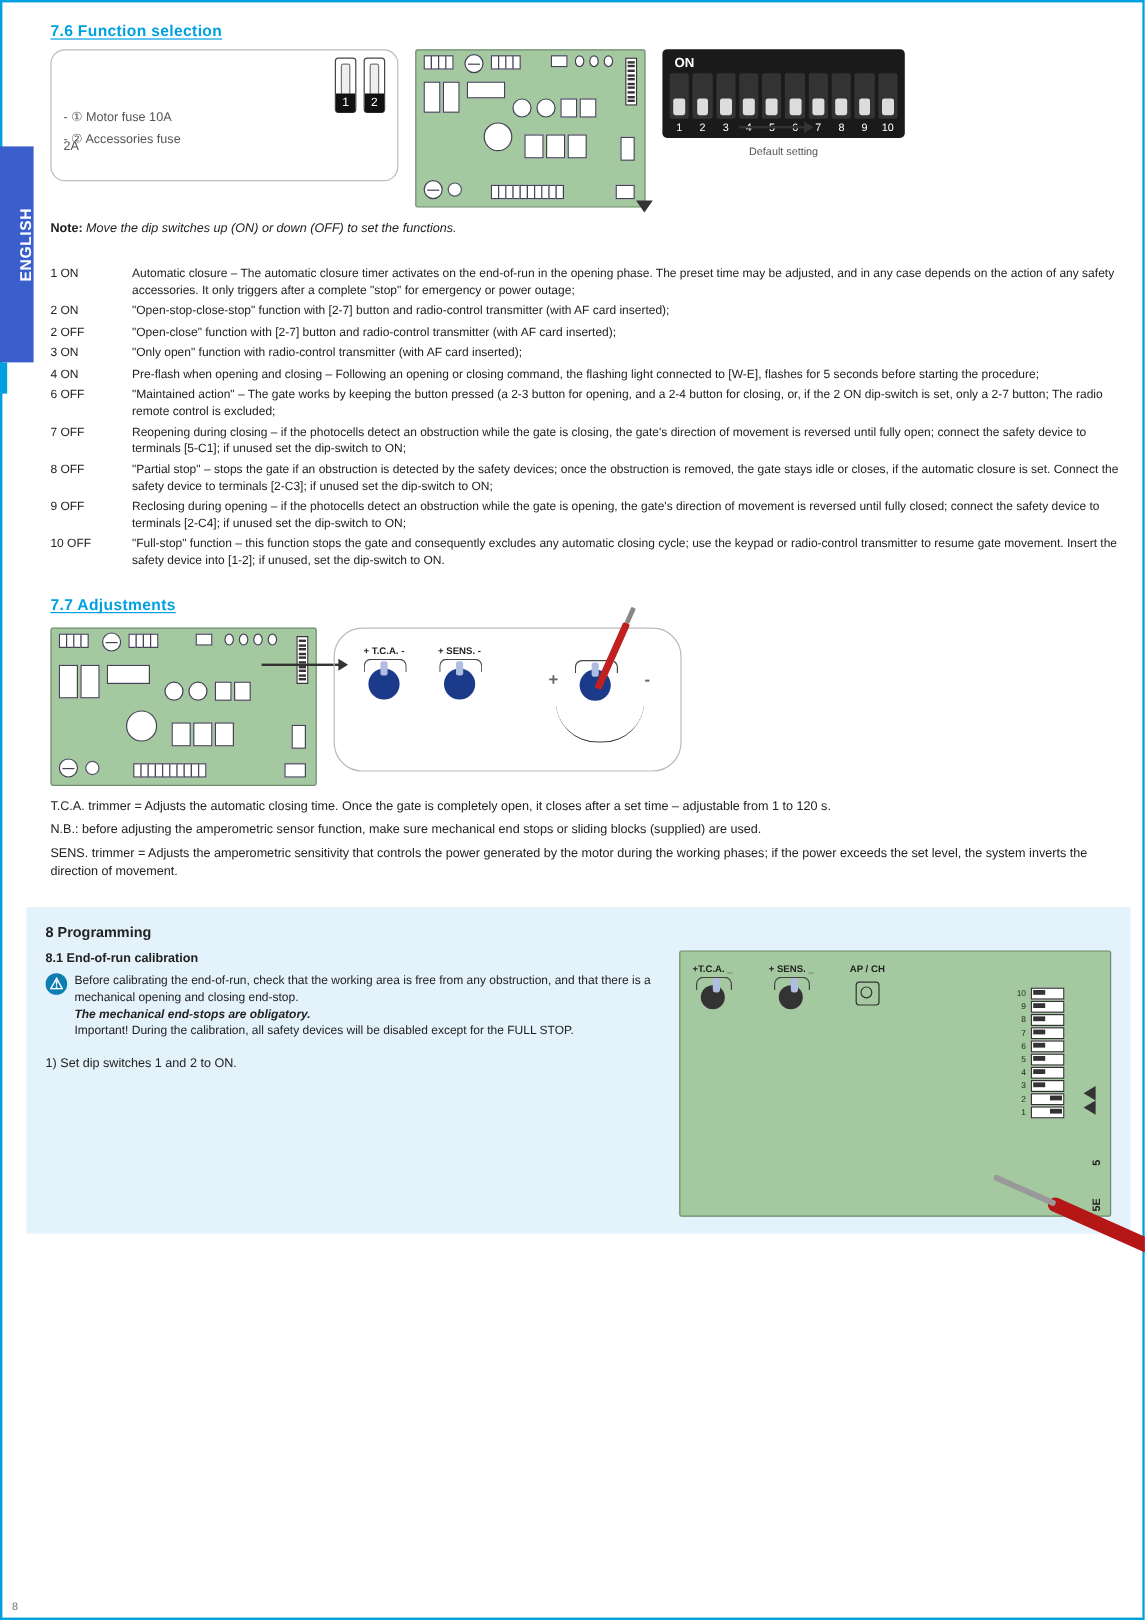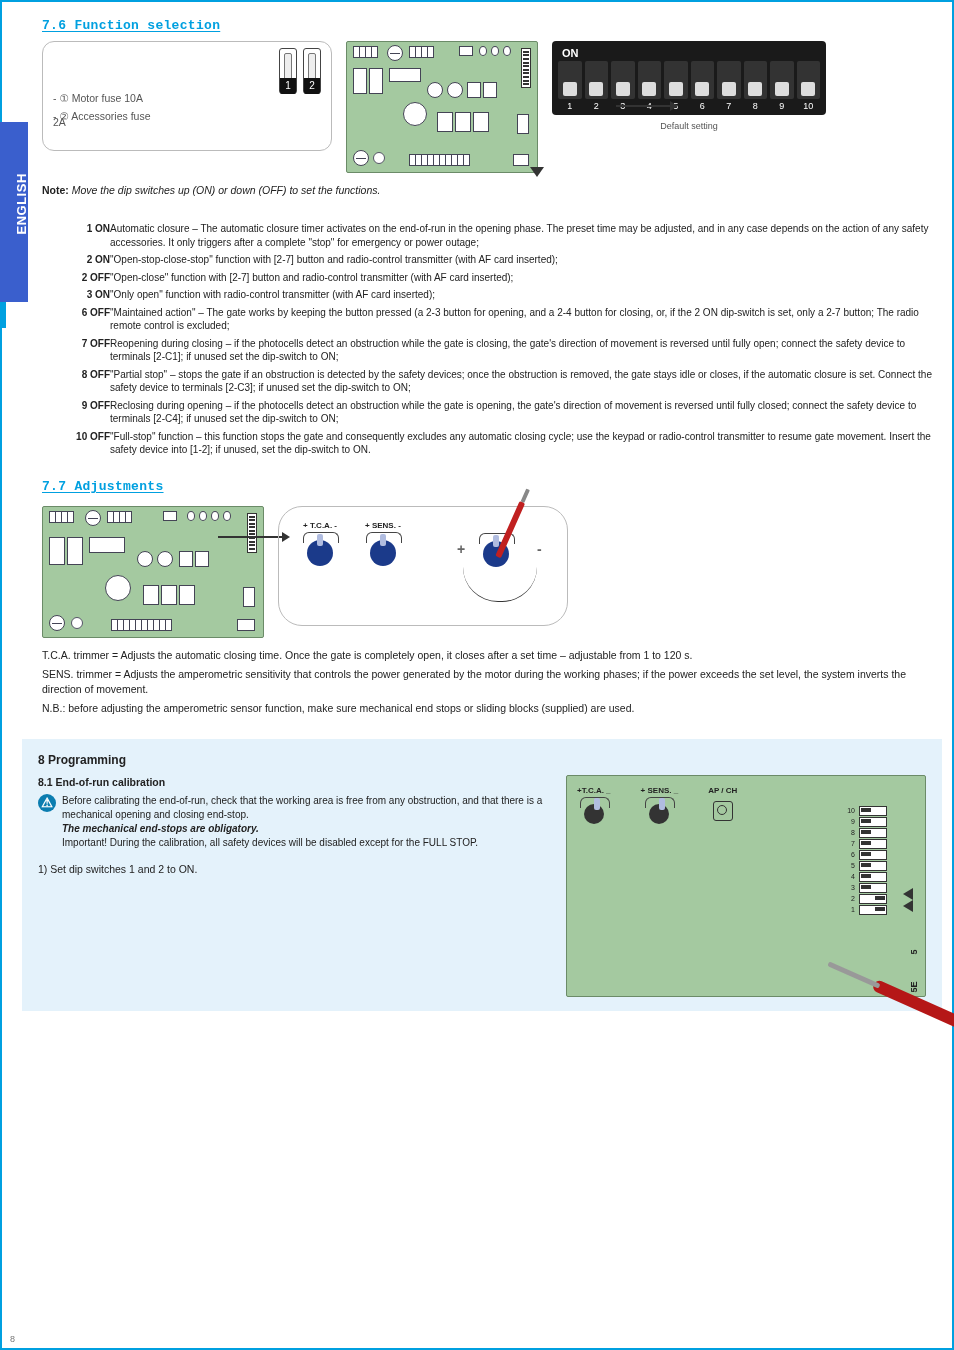--- a/index.html
+++ b/index.html
@@ -14,21 +14,21 @@
   html,body{margin:0;padding:0;background:#fff;font-family:Arial,Helvetica,sans-serif;color:#222;}
   .page{width:var(--page-w);height:1350px;position:relative;box-sizing:border-box;border:2px solid var(--accent);margin:0 auto;background:#fff;}
   .inner{position:absolute;inset:16px 16px 16px 40px;}
 
   
   .side-tab{position:absolute;left:-4px;top:120px;width:30px;height:180px;background:var(--accent2);}
   .side-tab span{display:block;transform:rotate(-90deg)translate(-90px,8px);white-space:nowrap;color:#fff;font-size:13px;font-weight:bold;letter-spacing:.5px;}
   
   .side-tab2{position:absolute;left:-2px;top:300px;width:6px;height:26px;background:#00a0e0;}
 
-  h3.sec{color:var(--accent);font-size:13px;letter-spacing:.3px;margin:0 0 8px;text-decoration:underline;text-decoration-color:var(--accent);text-underline-offset:2px;font-family:Liberation Mono, monospace;}
+  h3.sec{color:var(--accent);font-size:13px;letter-spacing:.3px;margin:0 0 8px;text-decoration:underline;text-decoration-color:var(--accent);text-underline-offset:2px;}
   p.txt{font-size:10.5px;line-height:1.45;margin:0 0 4px;}
   .small{font-size:9px;color:#555;}
   .tiny{font-size:8px;color:#666;}
   .bold{font-weight:bold;}
   .ital{font-style:italic;}
 
   
   .row76{display:flex;gap:14px;align-items:flex-start;}
   .box{border:1px solid #bbb;border-radius:12px;padding:8px;box-sizing:border-box;}
   .fuse-box{width:290px;height:110px;position:relative;}
@@ -46,38 +46,38 @@
   .pcb .screw::before{content:"";position:absolute;left:2px;right:2px;top:50%;height:1px;background:#445;}
   .pcb .chip{position:absolute;border:1px solid #445;background:#fff;}
   .pcb .term{position:absolute;display:flex;}
   .pcb .term span{width:5px;height:10px;border:1px solid #445;background:#fff;margin-right:-1px;}
   .pcb .knob{width:14px;height:14px;border-radius:50%;border:1.5px solid #445;background:#fff;position:absolute;}
   .pcb .dipmini{position:absolute;width:10px;height:40px;border:1px solid #333;background:#fff;display:flex;flex-direction:column;justify-content:space-around;padding:1px;box-sizing:border-box;}
   .pcb .dipmini i{display:block;height:2px;background:#333;}
 
   .pcb-mid{width:190px;height:130px;}
 
-  .dip-big-wrap{width:274px;}
+  .dip-big-wrap{width:202px;}
   .dip-big{background:var(--dip-black);border-radius:4px;padding:6px 6px 4px;color:#fff;}
   .dip-big .on{font-size:11px;font-weight:bold;padding-left:4px;}
   .dip-rows{display:flex;gap:3px;margin-top:2px;}
   .dip-rows .sw{flex:1;height:38px;background:#333;border-radius:2px;display:flex;align-items:flex-end;justify-content:center;position:relative;}
   .dip-rows .sw .nub{width:60%;height:14px;background:#ddd;border-radius:2px;margin-bottom:3px;}
   .dip-nums{display:flex;gap:3px;margin-top:2px;}
   .dip-nums span{flex:1;text-align:center;font-size:9px;color:#fff;}
   .dip-caption{font-size:9px;color:#555;margin-top:6px;text-align:center;}
 
   .diparrow{position:absolute;top:64px;left:574px;width:60px;height:2px;background:#333;}
   .diparrow::after{content:"";position:absolute;right:-2px;top:-4px;border-left:8px solid #333;border-top:5px solid transparent;border-bottom:5px solid transparent;}
   
   .downhead{position:absolute;left:488px;top:200px;width:0;height:0;border-top:10px solid #333;border-left:7px solid transparent;border-right:7px solid transparent;}
 
   .diplist{margin-top:24px;}
   .dip-row{display:flex;margin-bottom:4px;font-size:10px;line-height:1.35;}
-  .dip-row .lab{width:68px;font-weight:bold;flex-shrink:0;text-align:right;}
+  .dip-row .lab{width:68px;font-weight:normal;flex-shrink:0;}
   .dip-row .desc{flex:1;}
 
   
   .row77{display:flex;gap:14px;align-items:flex-start;margin-top:12px;}
   .pcb-small{width:220px;height:130px;}
   .trim-box{width:290px;height:120px;position:relative;border-radius:24px;}
   .trim{position:absolute;display:flex;flex-direction:column;align-items:center;gap:2px;}
   .trim .lbl{font-size:8px;font-weight:bold;}
   .trim .pot{width:34px;height:34px;position:relative;}
   .trim .pot .body{width:26px;height:26px;border-radius:50%;background:#1b3a8a;position:absolute;left:4px;top:8px;}
@@ -278,26 +278,30 @@
         </div>
       <div class="dip-row">
           <span class="lab">2 OFF</span>
           <span class="desc">"Open-close" function with [2-7] button and radio-control transmitter (with AF card inserted);</span>
         </div>
       <div class="dip-row">
           <span class="lab">3 ON</span>
           <span class="desc">"Only open" function with radio-control transmitter (with AF card inserted);</span>
         </div>
       <div class="dip-row">
+          <span class="lab">4 ON</span>
+          <span class="desc">Pre-flash when opening and closing – Following an opening or closing command, the flashing light connected to [W-E], flashes for 5 seconds before starting the procedure;</span>
+        </div>
+      <div class="dip-row">
           <span class="lab">6 OFF</span>
           <span class="desc">"Maintained action" – The gate works by keeping the button pressed (a 2-3 button for opening, and a 2-4 button for closing, or, if the 2 ON dip-switch is set, only a 2-7 button; The radio remote control is excluded;</span>
         </div>
       <div class="dip-row">
           <span class="lab">7 OFF</span>
-          <span class="desc">Reopening during closing – if the photocells detect an obstruction while the gate is closing, the gate's direction of movement is reversed until fully open; connect the safety device to terminals [2-C1]; if unused set the dip-switch to ON;</span>
+          <span class="desc">Reopening during closing – if the photocells detect an obstruction while the gate is closing, the gate's direction of movement is reversed until fully open; connect the safety device to terminals [5-C1]; if unused set the dip-switch to ON;</span>
         </div>
       <div class="dip-row">
           <span class="lab">8 OFF</span>
           <span class="desc">"Partial stop" – stops the gate if an obstruction is detected by the safety devices; once the obstruction is removed, the gate stays idle or closes, if the automatic closure is set. Connect the safety device to terminals [2-C3]; if unused set the dip-switch to ON;</span>
         </div>
       <div class="dip-row">
           <span class="lab">9 OFF</span>
           <span class="desc">Reclosing during opening – if the photocells detect an obstruction while the gate is opening, the gate's direction of movement is reversed until fully closed; connect the safety device to terminals [2-C4]; if unused set the dip-switch to ON;</span>
         </div>
       <div class="dip-row">
@@ -401,22 +405,22 @@
               <div class="bracket"></div>
               <div class="body"></div>
             </div>
         </div>
         <div class="screwdrv" style="left:216px;top:-10px;transform:rotate(24deg);"></div>
         <div class="arc" style="left:184px;top:60px;"></div>
       </div>
     </div>
 
     <p class="txt" style="margin-top:10px;">T.C.A. trimmer = Adjusts the automatic closing time. Once the gate is completely open, it closes after a set time – adjustable from 1 to 120 s.</p>
+    <p class="txt">N.B.: before adjusting the amperometric sensor function, make sure mechanical end stops or sliding blocks (supplied) are used.</p>
     <p class="txt">SENS. trimmer = Adjusts the amperometric sensitivity that controls the power generated by the motor during the working phases; if the power exceeds the set level, the system inverts the direction of movement.</p>
-    <p class="txt">N.B.: before adjusting the amperometric sensor function, make sure mechanical end stops or sliding blocks (supplied) are used.</p>
 
     <div class="band" style="margin-left:-20px;margin-right:-6px;">
       <h4>8 Programming</h4>
       <div class="bandrow">
         <div class="bandleft">
           <p class="txt bold">8.1 End-of-run calibration</p>
           <div class="warn">
             <span class="warn-icon">⚠</span>
             <div class="wt">
               <span>Before calibrating the end-of-run, check that the working area is free from any obstruction, and that there is a mechanical opening and closing end-stop.</span><br>

